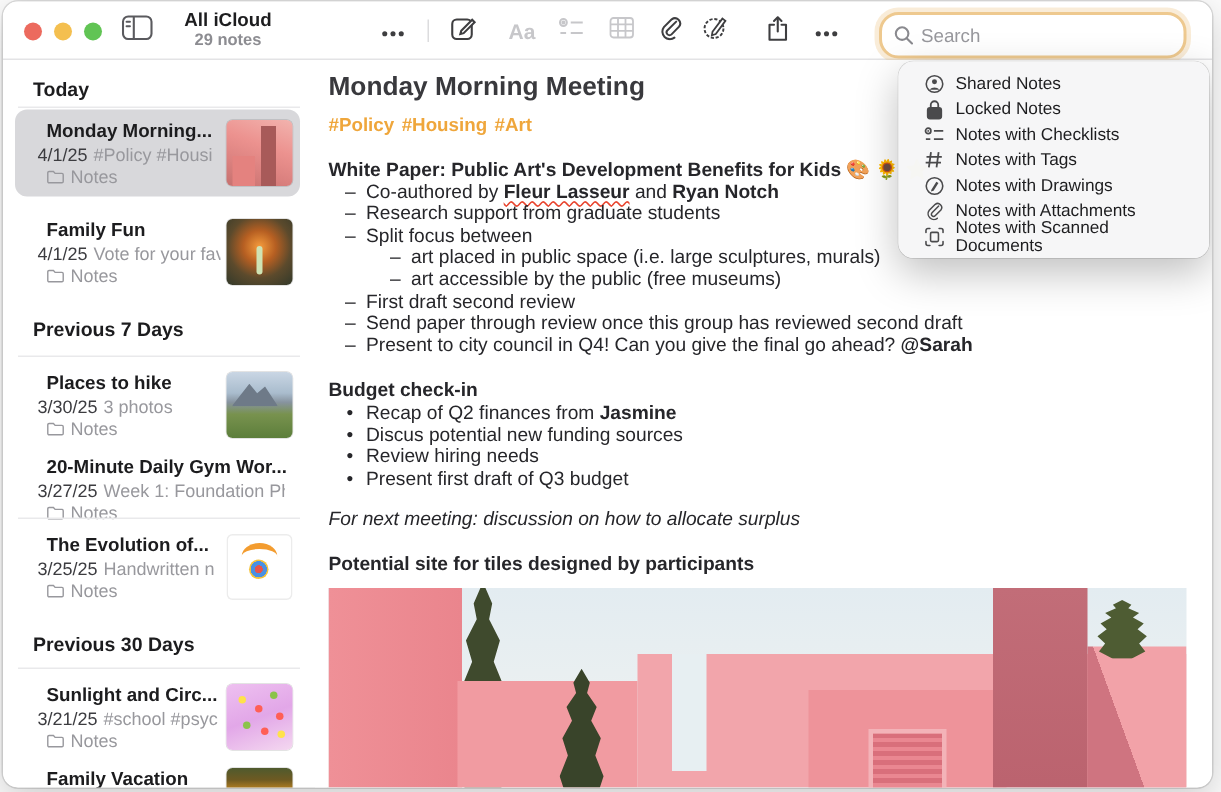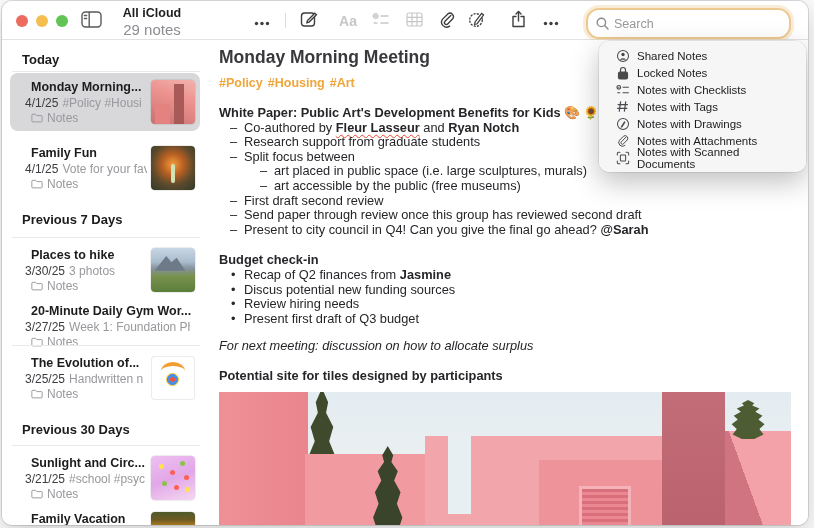--- a/index.html
+++ b/index.html
@@ -9,21 +9,21 @@
             box-shadow:0 0 0 1px rgba(0,0,0,0.12), 0 8px 24px rgba(0,0,0,0.18); }
 
   
   .toolbar { position:absolute; left:0; top:0; width:100%; height:39px; background:#fff; border-bottom:1px solid #e3e3e5; }
   .tl { position:absolute; top:14px; width:12px; height:12px; border-radius:50%; }
   .tl.red{ left:14px; background:#ec6a5e; } .tl.yellow{ left:34px; background:#f4bf4f; } .tl.green{ left:54px; background:#61c454; }
   .tb-btn { position:absolute; top:8px; height:24px; display:flex; align-items:center; justify-content:center; color:#3e3e40; }
   .tb-btn.dim { color:#c7c7ca; }
   .title-block { position:absolute; left:95px; top:5px; width:110px; text-align:center; }
   .title-block .t1 { font-size:12.5px; font-weight:bold; color:#1d1d1f; }
-  .title-block .t2 { font-size:15px; color:#8c8c91; margin-top:1px; }
+  .title-block .t2 { font-size:11px; color:#8c8c91; margin-top:1px;font-weight:bold; }
   .tb-sep { position:absolute; left:283px; top:12px; width:1px; height:15px; background:#dcdcde; }
   .aa { font-size:14px; font-weight:bold; letter-spacing:0; }
   .search { position:absolute; left:584px; top:7px; width:205px; height:31px; border-radius:13px; background:#fff;
             border:2px solid #eec98f; box-shadow:0 0 0 3px rgba(238,201,143,0.35); display:flex; align-items:center; padding:0 8px; }
   .search svg { flex:0 0 auto; color:#8a8a8f; }
   .search input { border:none; outline:none; background:transparent; font-size:12.5px; color:#333; width:100%; margin-left:5px; font-family:"Liberation Sans",sans-serif; }
   .search input::placeholder { color:#98989d; }
 
   
   .sidebar { position:absolute; left:0; top:39px; width:216px; height:485px; background:#fff; border-right:1px solid #e4e4e6; }

